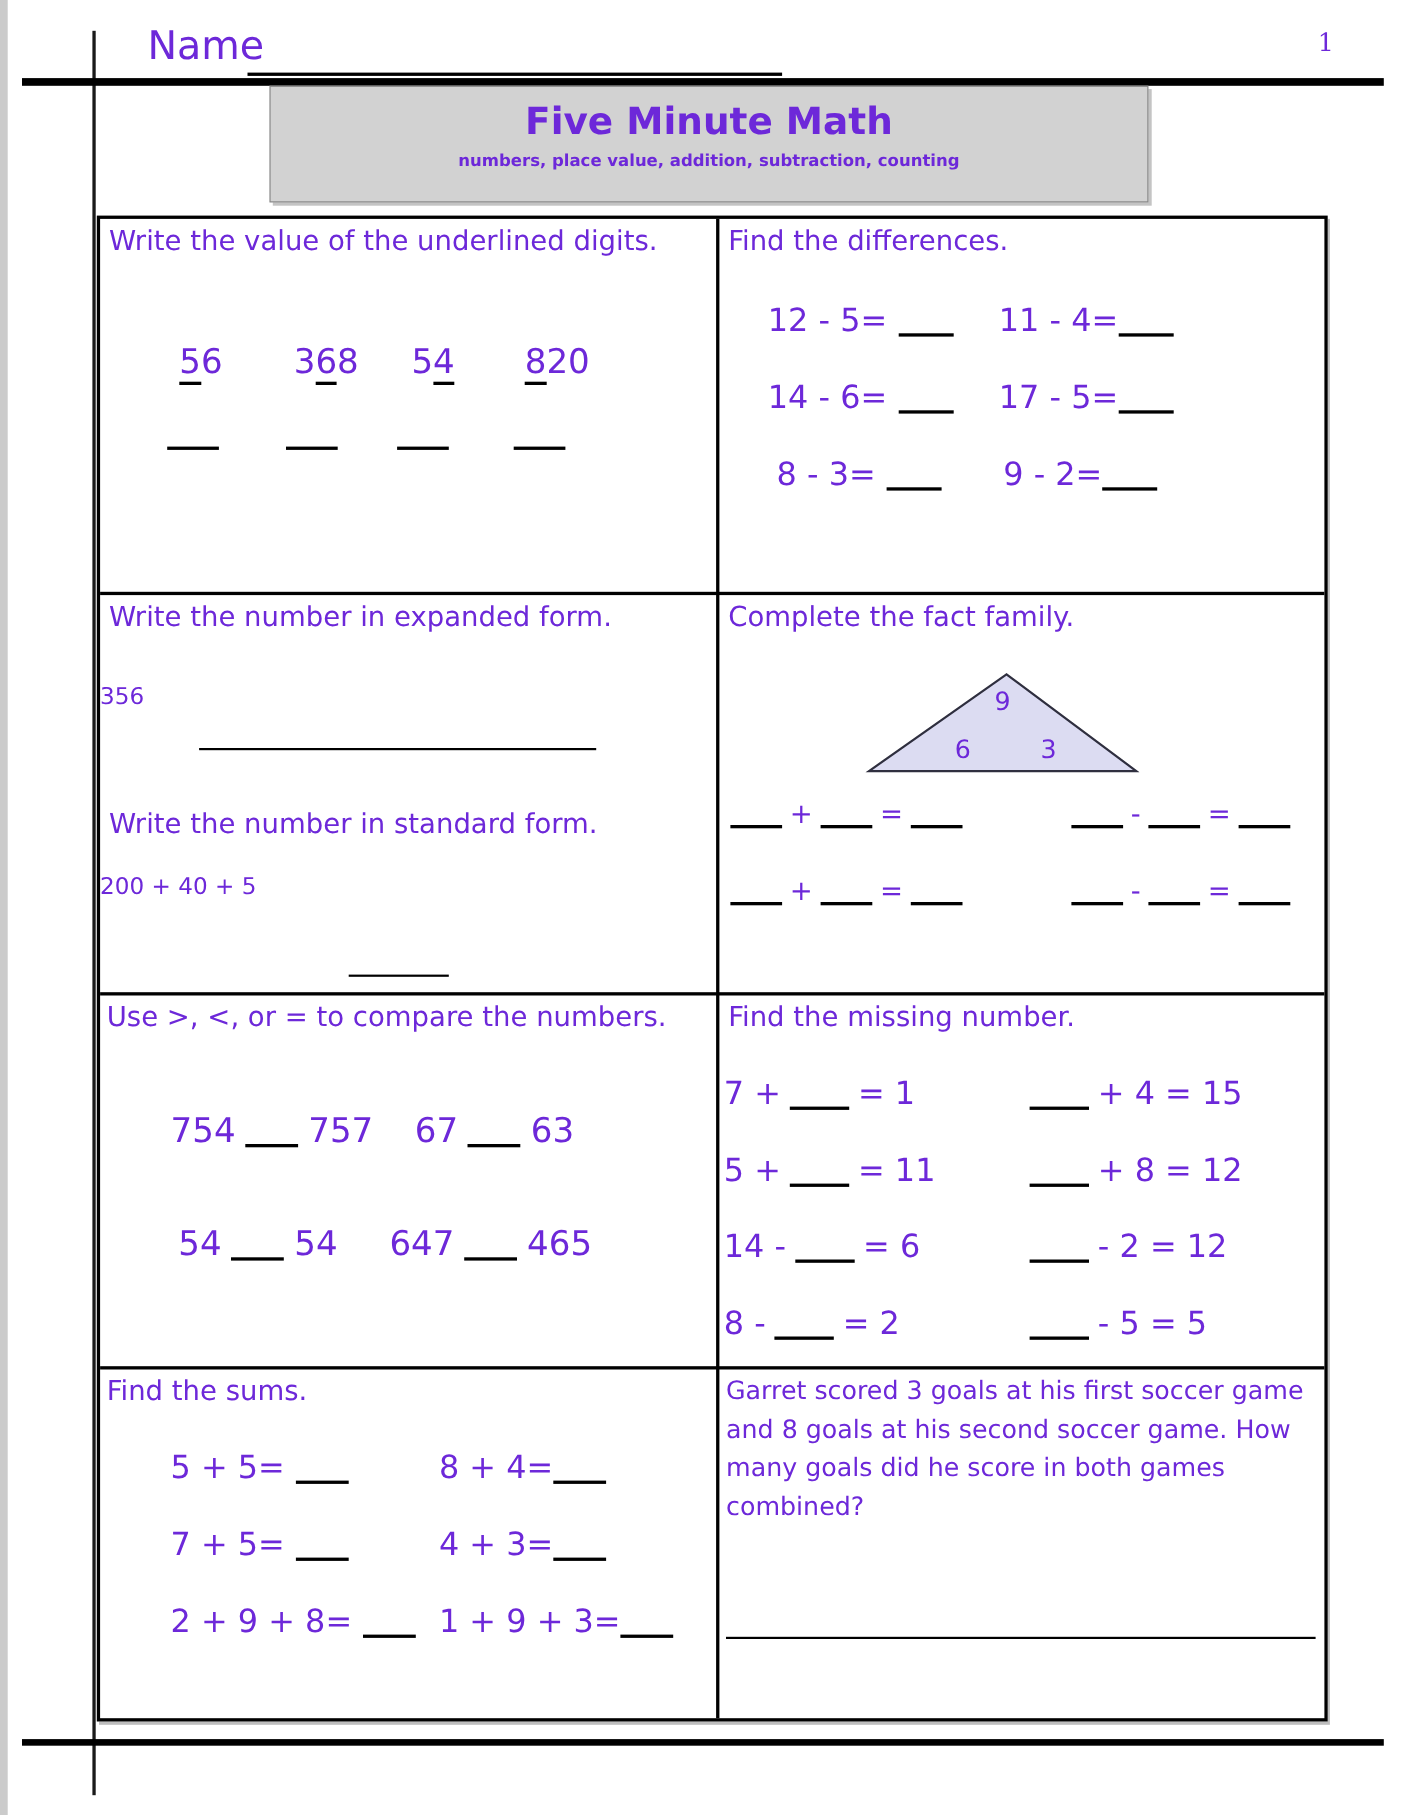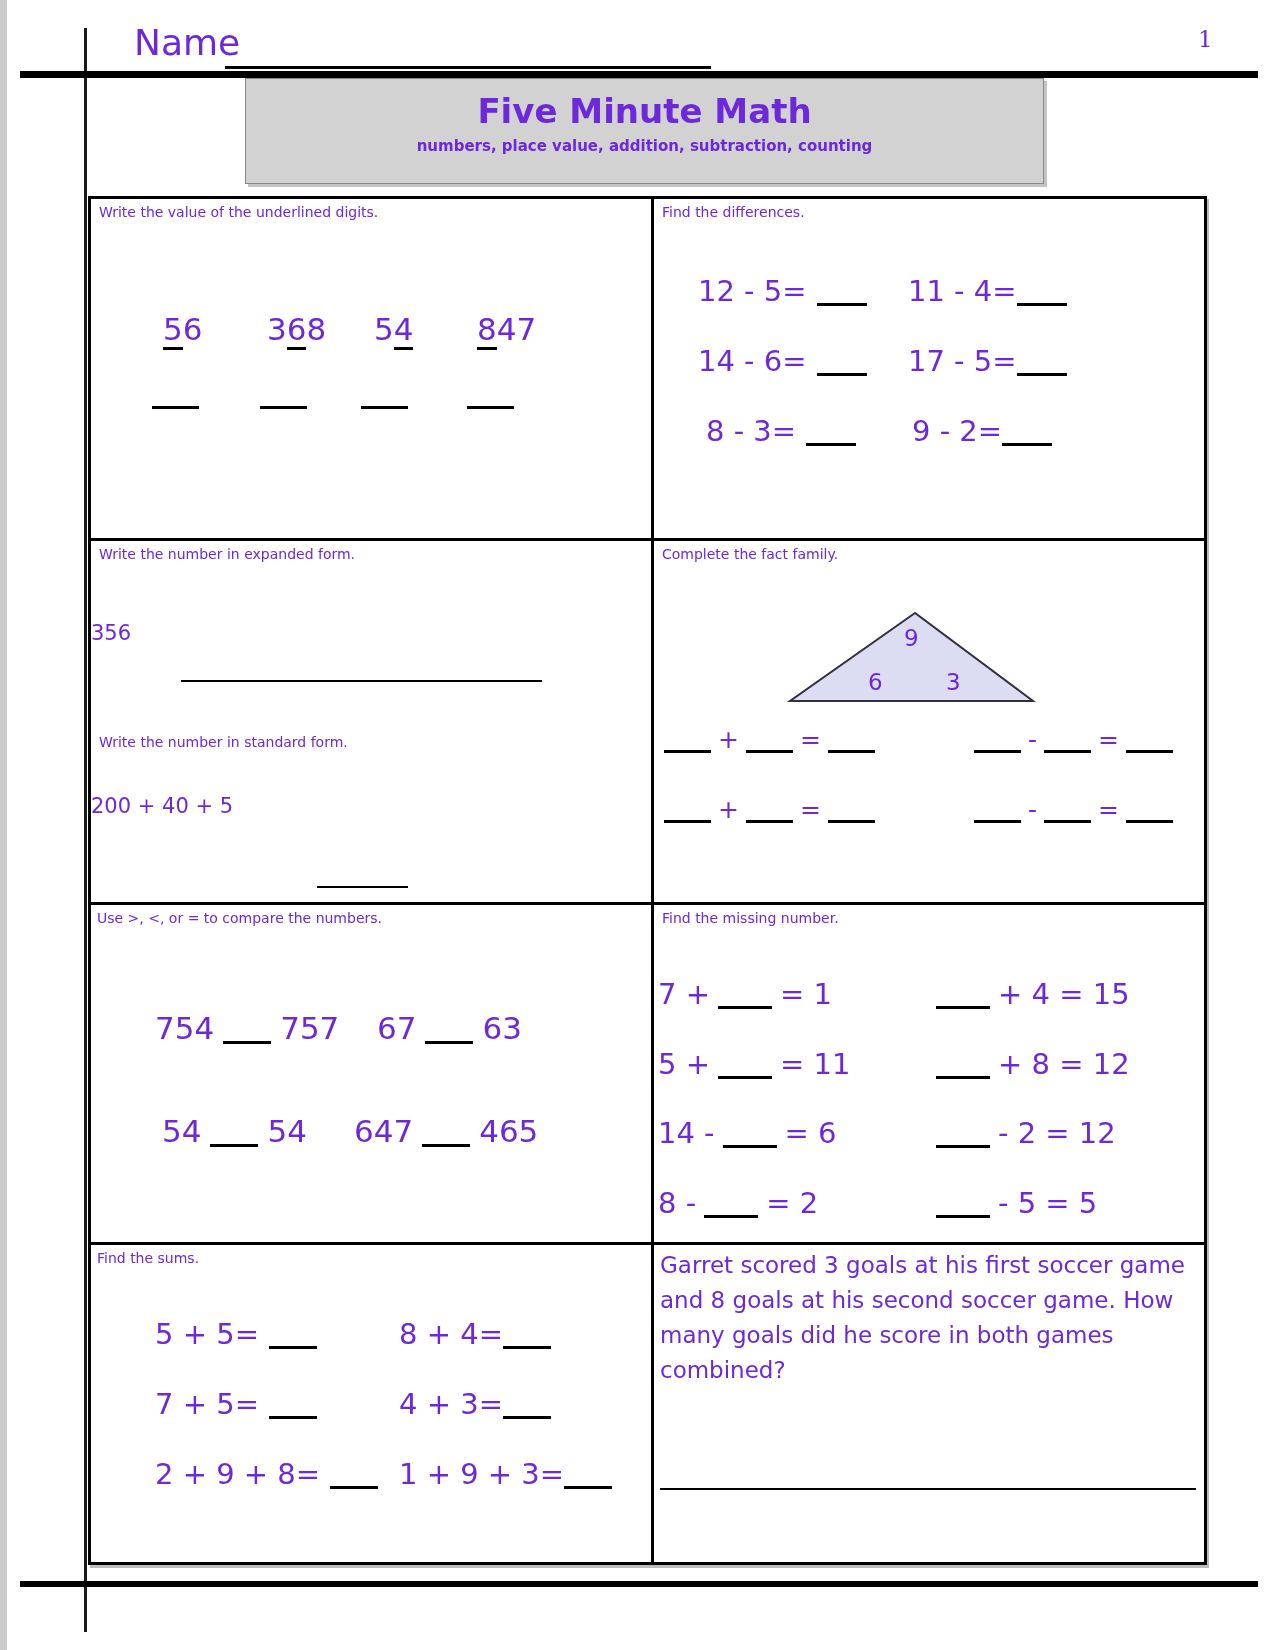--- a/index.html
+++ b/index.html
@@ -26,21 +26,21 @@
   #worksheet-title{display:block;margin-top:12px;font-size:34px;font-weight:bold;}
   #worksheet-subtitle{display:block;margin-top:6px;font-size:15px;font-weight:bold;}
   
   #worksheet-table{
     left:88px;top:196px;width:1119px;height:1369px;border:3px solid #000;
     box-sizing:border-box;box-shadow:2px 3px 0 #bdbdbd;background:#fff;
   }
   .hdiv{left:0;width:1113px;height:3px;background:#000;}
   #vdiv{left:560px;top:0;width:3px;height:1363px;background:#000;}
   .cell{position:absolute;}
-  .prompt{position:absolute;font-size:14px;white-space:nowrap;}
+  .prompt{position:absolute;font-size:25px;white-space:nowrap;}
   .numtext{position:absolute;font-size:31px;white-space:nowrap;}
   .eqrow{position:absolute;font-size:29px;white-space:nowrap;}
   .eqrow .eq{position:absolute;top:0;white-space:nowrap;}
   .line{position:absolute;background:#000;height:3px;}
   .thinline{position:absolute;background:#000;height:2px;}
   .blank{display:inline-block;height:3px;background:#000;vertical-align:-5px;} .w48{width:48px;} .w50{width:50px;} .w54{width:54px;} .w47{width:47px;}
   .gap{margin-left:10px;}
   .cmp-blank{margin:0 9px;}
   .mn-blank{margin:0 8px;}
   .u-digit{border-bottom:3px solid #000;}
@@ -76,21 +76,21 @@
     <div class="abs hdiv" style="top:339px"></div>
     <div class="abs hdiv" style="top:703px"></div>
     <div class="abs hdiv" style="top:1043px"></div>
     <div class="abs" id="vdiv"></div>
 
     <div class="cell" style="left:0;top:0;width:560px;height:339px">
       <div class="prompt" style="left:8px;top:5px">Write the value of the underlined digits.</div>
       <div class="numtext" style="left:72px;top:112px"><span></span><span class="u-digit">5</span><span>6</span></div>
       <div class="numtext" style="left:176px;top:112px"><span>3</span><span class="u-digit">6</span><span>8</span></div>
       <div class="numtext" style="left:283px;top:112px"><span>5</span><span class="u-digit">4</span><span></span></div>
-      <div class="numtext" style="left:386px;top:112px"><span></span><span class="u-digit">8</span><span>47</span></div>
+      <div class="numtext" style="left:386px;top:112px"><span></span><span class="u-digit">8</span><span>20</span></div>
       <div class="line" style="left:61px;top:207px;width:47px"></div>
       <div class="line" style="left:169px;top:207px;width:47px"></div>
       <div class="line" style="left:270px;top:207px;width:47px"></div>
       <div class="line" style="left:376px;top:207px;width:47px"></div>
     </div>
 
     <div class="cell" style="left:563px;top:0;width:550px;height:339px">
       <div class="prompt" style="left:8px;top:5px">Find the differences.</div>
       <div class="eqrow" style="top:75px">
         <span class="eq" style="left:44px"><span>12 - 5=</span><span class="blank w50 gap"></span></span>

